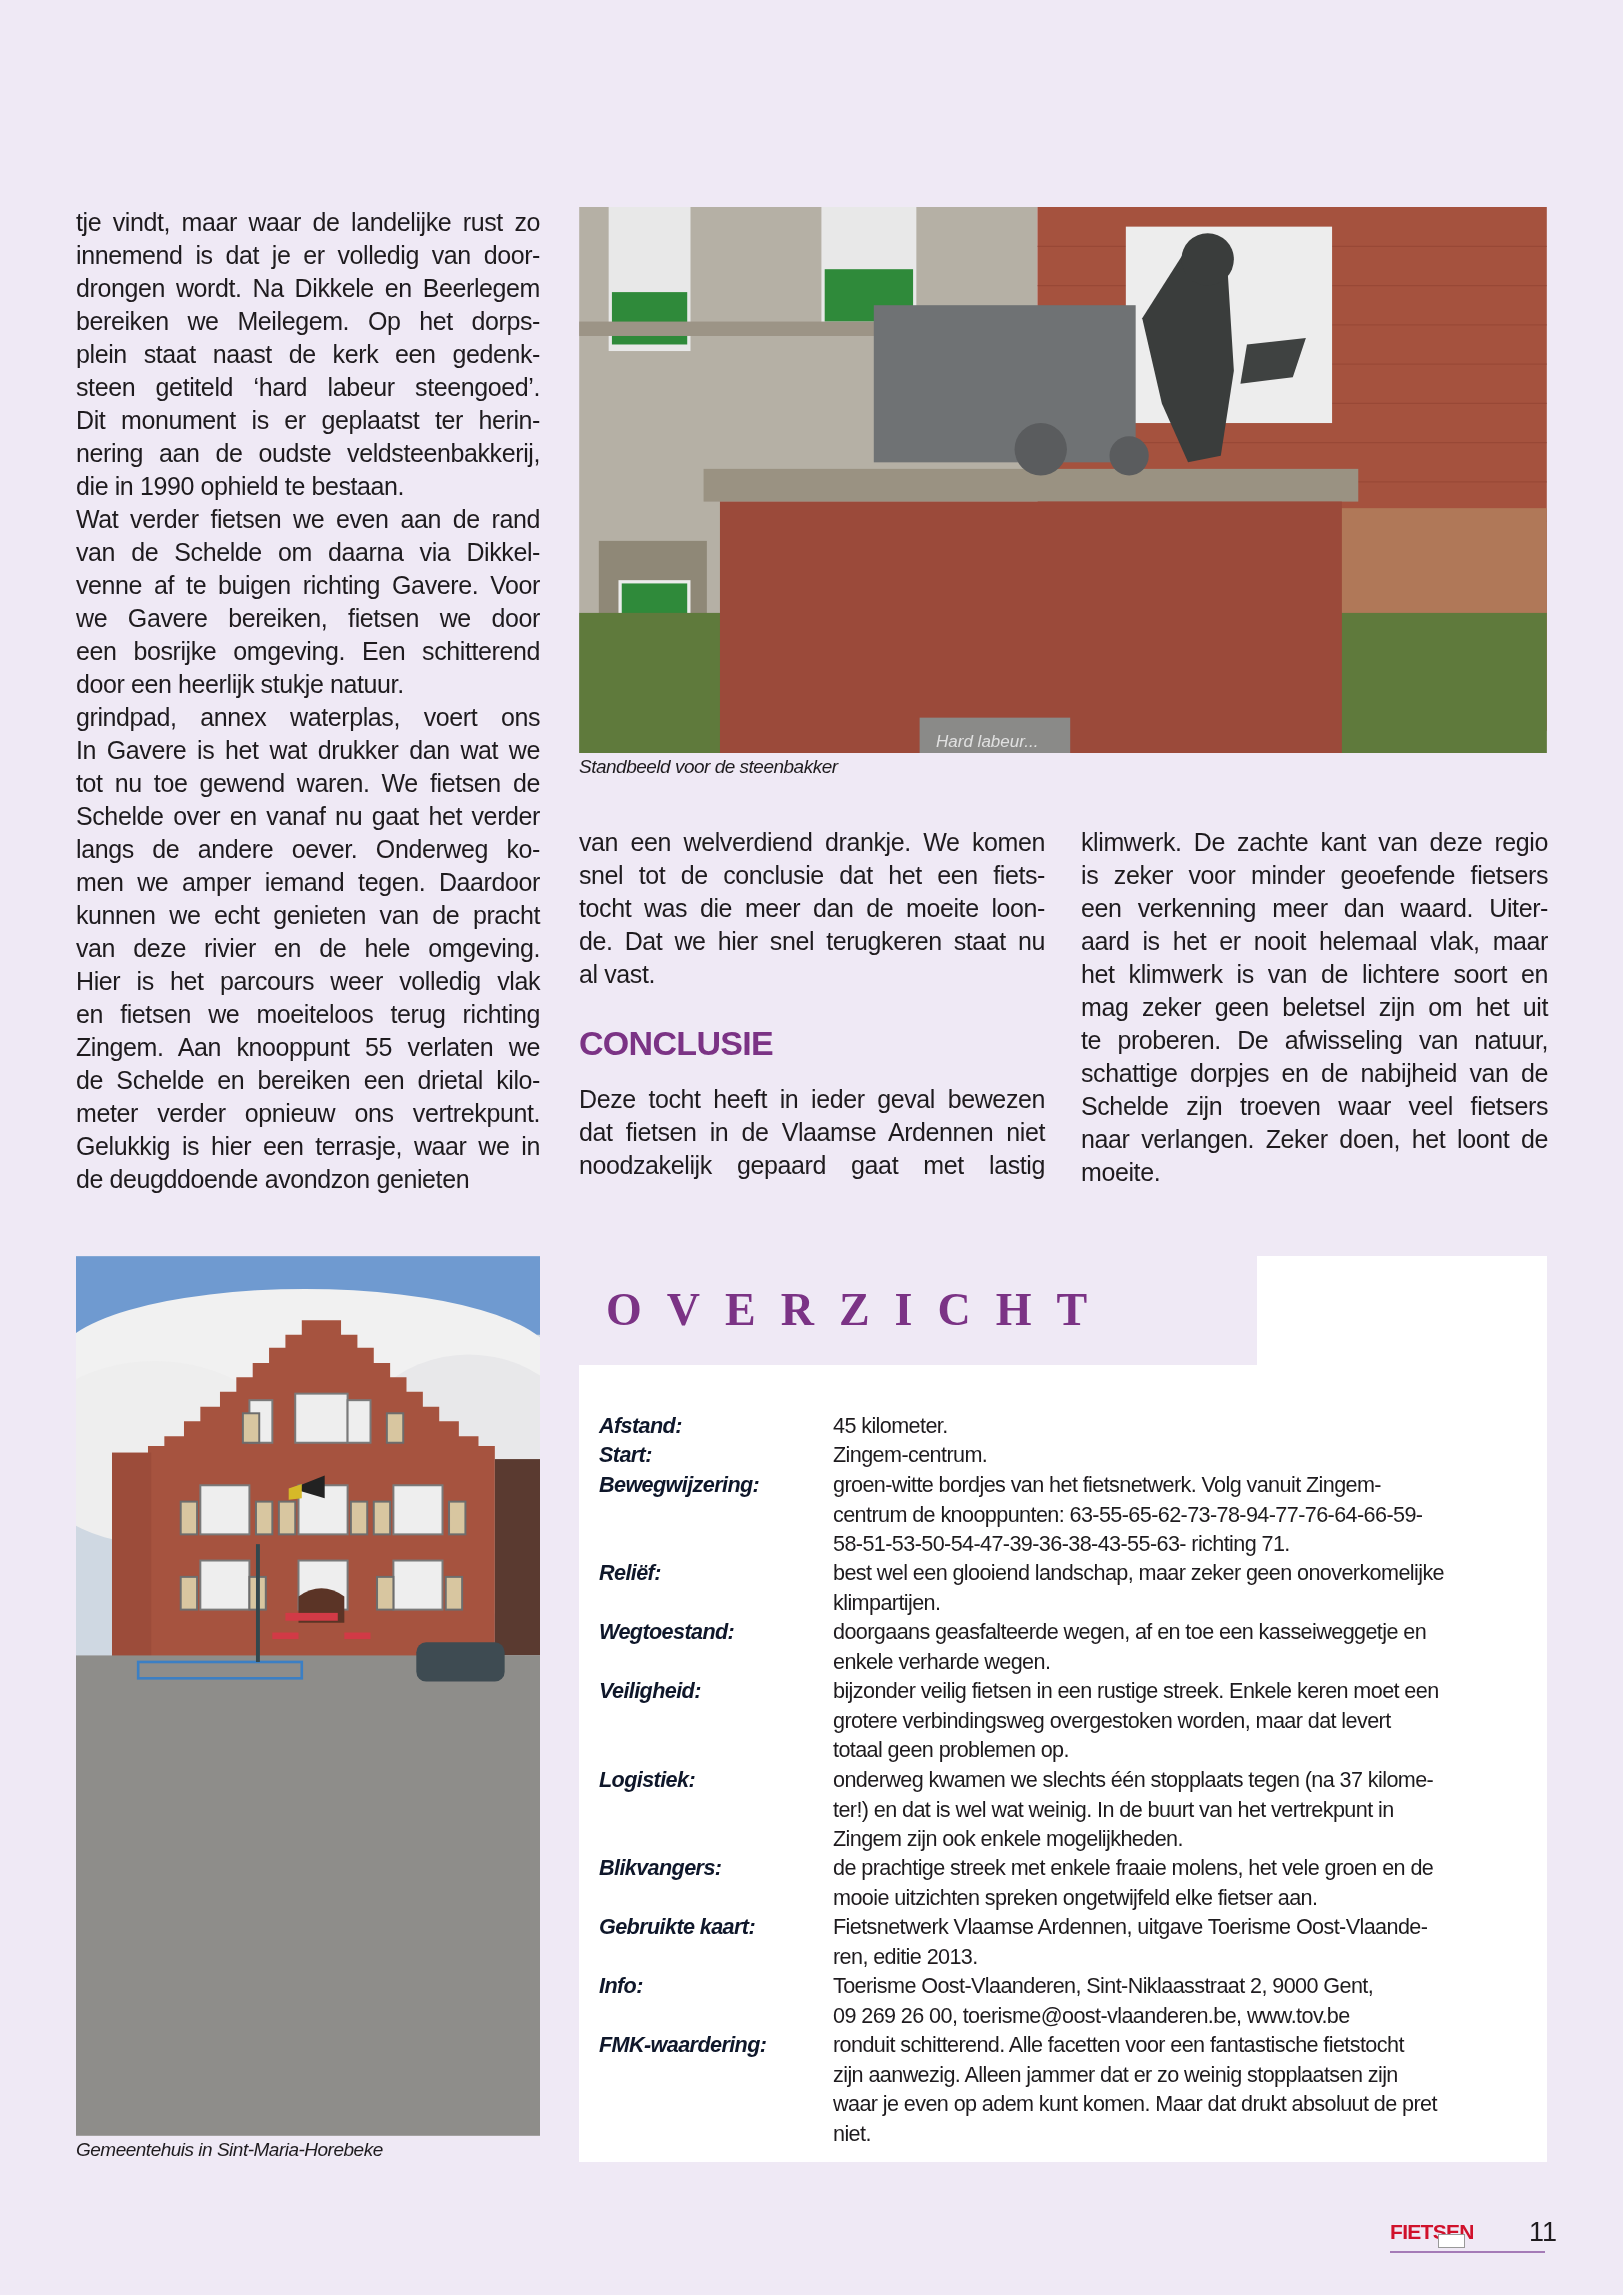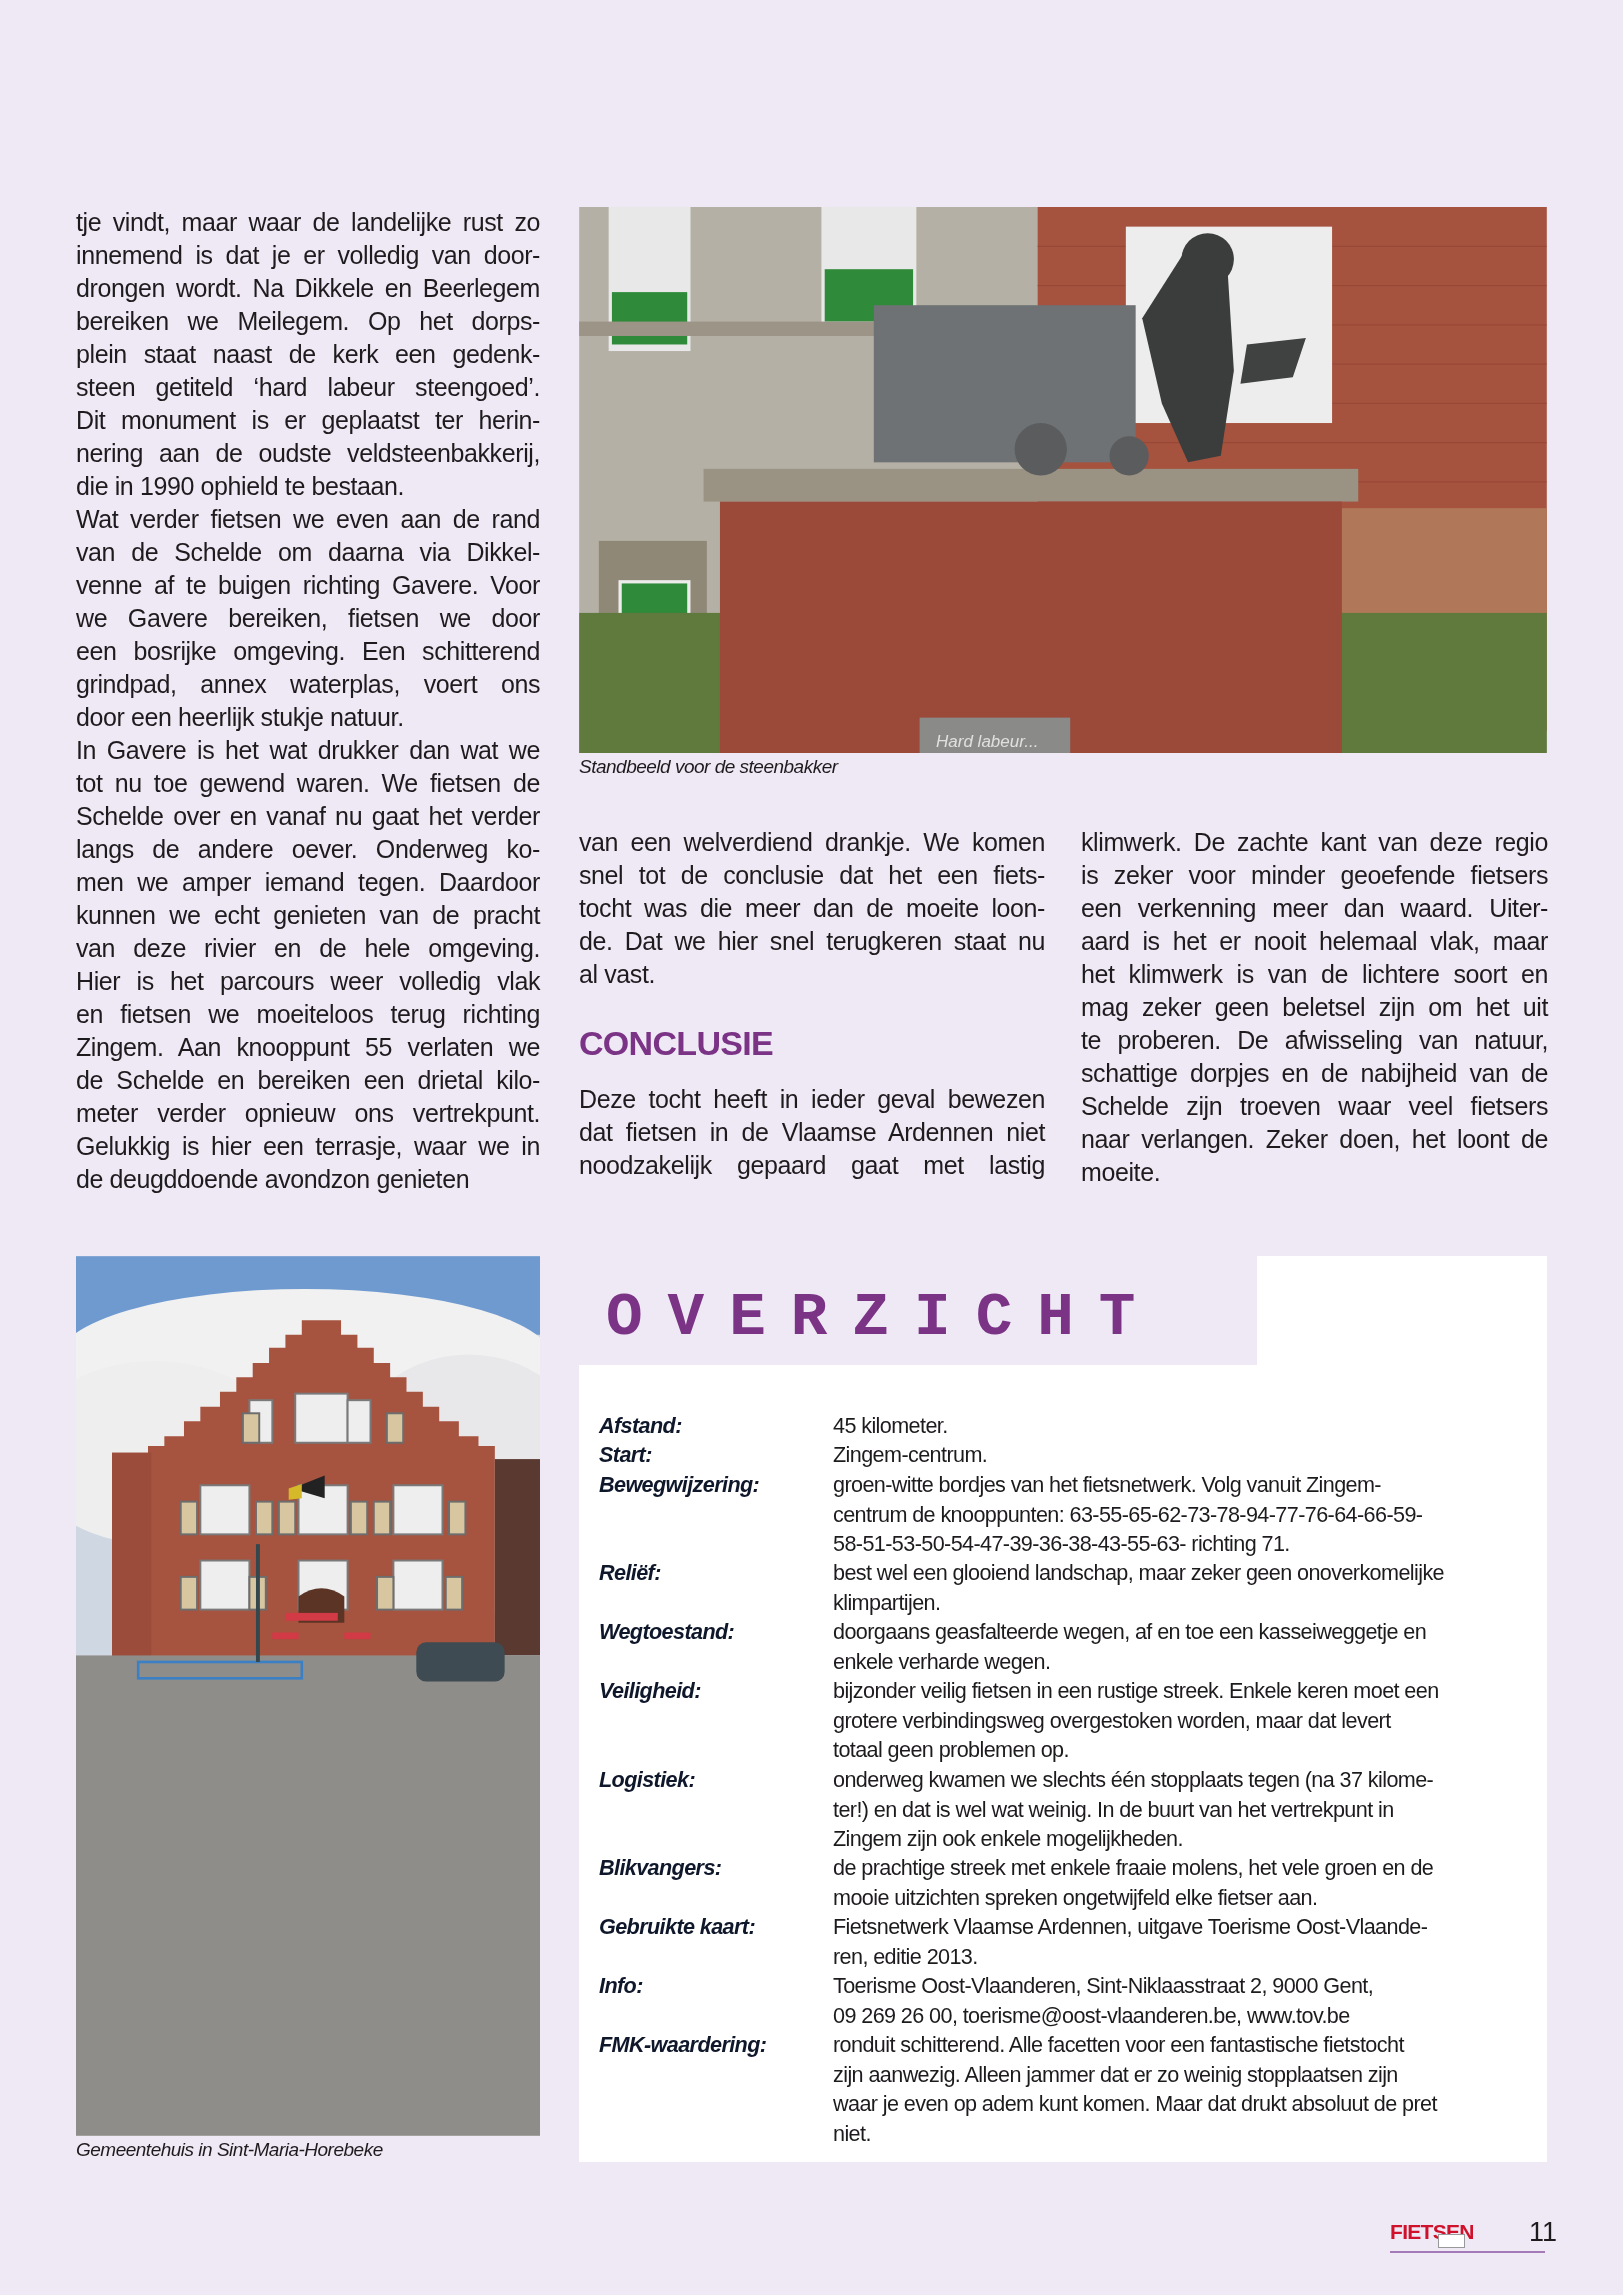--- a/index.html
+++ b/index.html
@@ -14,22 +14,22 @@
   #col3{left:1081px;top:826px;width:467px;}
   .photo{position:absolute;overflow:hidden;}
   #photo1{left:579px;top:207px;width:968px;height:546px;}
   #photo2{left:76px;top:1256px;width:464px;height:880px;}
   .caption{position:absolute;font-style:italic;font-size:19px;letter-spacing:-0.5px;color:#1e1b1e;}
   #cap1{left:579px;top:756px;}
   #cap2{left:76px;top:2139px;text-align:center;}
   #concl-head{position:absolute;left:579px;top:1024px;font-size:34px;font-weight:bold;color:#7b3385;letter-spacing:-0.7px;text-align:center;}
   #overview{position:absolute;left:579px;top:1256px;width:968px;height:906px;background:#ffffff;}
   #ov-titleband{position:absolute;left:579px;top:1256px;width:678px;height:109px;background:#efe9f5;}
-  #ov-title{position:absolute;left:606px;top:1283px;font-size:61px;font-weight:900;color:#7b3385;letter-spacing:25px;
-            font-family:Liberation Mono, monospace;}
+  #ov-title{position:absolute;left:606px;top:1283px;font-size:46px;font-weight:900;color:#7b3385;letter-spacing:25px;
+            font-family:Liberation Serif, serif;}
   .ov-row{position:absolute;left:599px;width:943px;font-size:21.6px;line-height:29.5px;letter-spacing:-0.6px;}
   .ov-label{position:absolute;left:0;top:0;font-weight:bold;font-style:italic;color:#0f172a;}
   .ov-val{position:absolute;left:234px;top:0;width:701px;}
   .ov-val span{display:block;white-space:nowrap;}
   #footer-logo{position:absolute;left:1390px;top:2220px;font-size:21px;font-weight:900;color:#d0112b;letter-spacing:-0.7px;}
   #footer-tag{position:absolute;left:1438px;top:2234px;width:25px;height:11.8px;background:#fff;border:0.7px solid #999;font-size:5.2px;line-height:5.2px;}
   #footer-page{position:absolute;left:1529px;top:2217px;font-size:27px;color:#1e1b1e;}
   #footer-rule{position:absolute;left:1390px;top:2251px;width:155px;height:2px;background:#a57bb7;}
 </style>
 </head>
@@ -43,22 +43,22 @@
     <span class="line">plein staat naast de kerk een gedenk-</span>
     <span class="line">steen getiteld ‘hard labeur steengoed’.</span>
     <span class="line">Dit monument is er geplaatst ter herin-</span>
     <span class="line">nering aan de oudste veldsteenbakkerij,</span>
     <span class="line last">die in 1990 ophield te bestaan.</span>
     <span class="line">Wat verder fietsen we even aan de rand</span>
     <span class="line">van de Schelde om daarna via Dikkel-</span>
     <span class="line">venne af te buigen richting Gavere. Voor</span>
     <span class="line">we Gavere bereiken, fietsen we door</span>
     <span class="line">een bosrijke omgeving. Een schitterend</span>
+    <span class="line last">door een heerlijk stukje natuur.</span>
     <span class="line">grindpad, annex waterplas, voert ons</span>
-    <span class="line last">door een heerlijk stukje natuur.</span>
     <span class="line">In Gavere is het wat drukker dan wat we</span>
     <span class="line">tot nu toe gewend waren. We fietsen de</span>
     <span class="line">Schelde over en vanaf nu gaat het verder</span>
     <span class="line">langs de andere oever. Onderweg ko-</span>
     <span class="line">men we amper iemand tegen. Daardoor</span>
     <span class="line">kunnen we echt genieten van de pracht</span>
     <span class="line">van deze rivier en de hele omgeving.</span>
     <span class="line">Hier is het parcours weer volledig vlak</span>
     <span class="line">en fietsen we moeiteloos terug richting</span>
     <span class="line">Zingem. Aan knooppunt 55 verlaten we</span>

